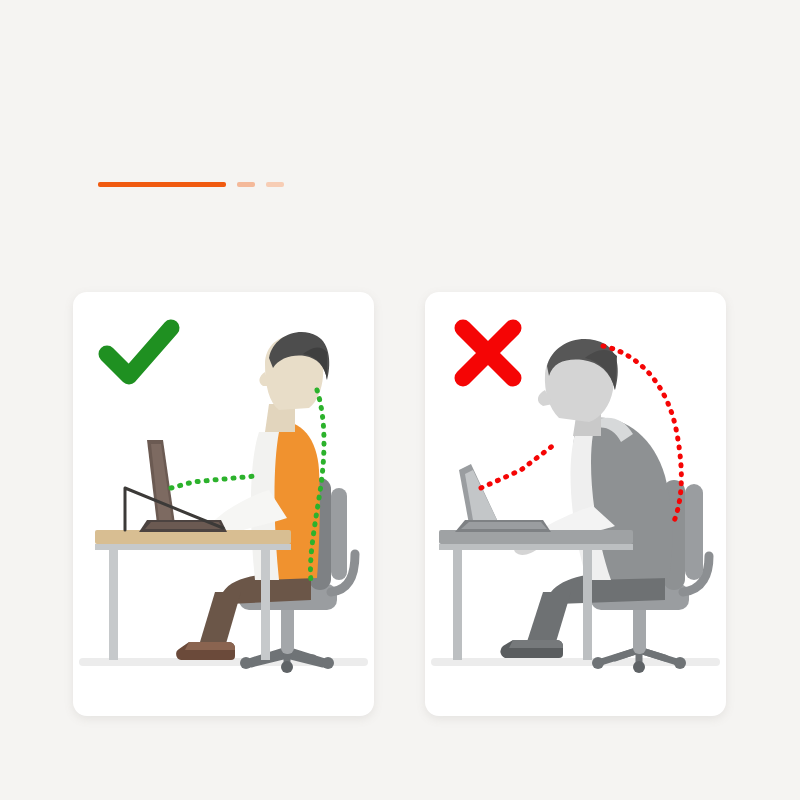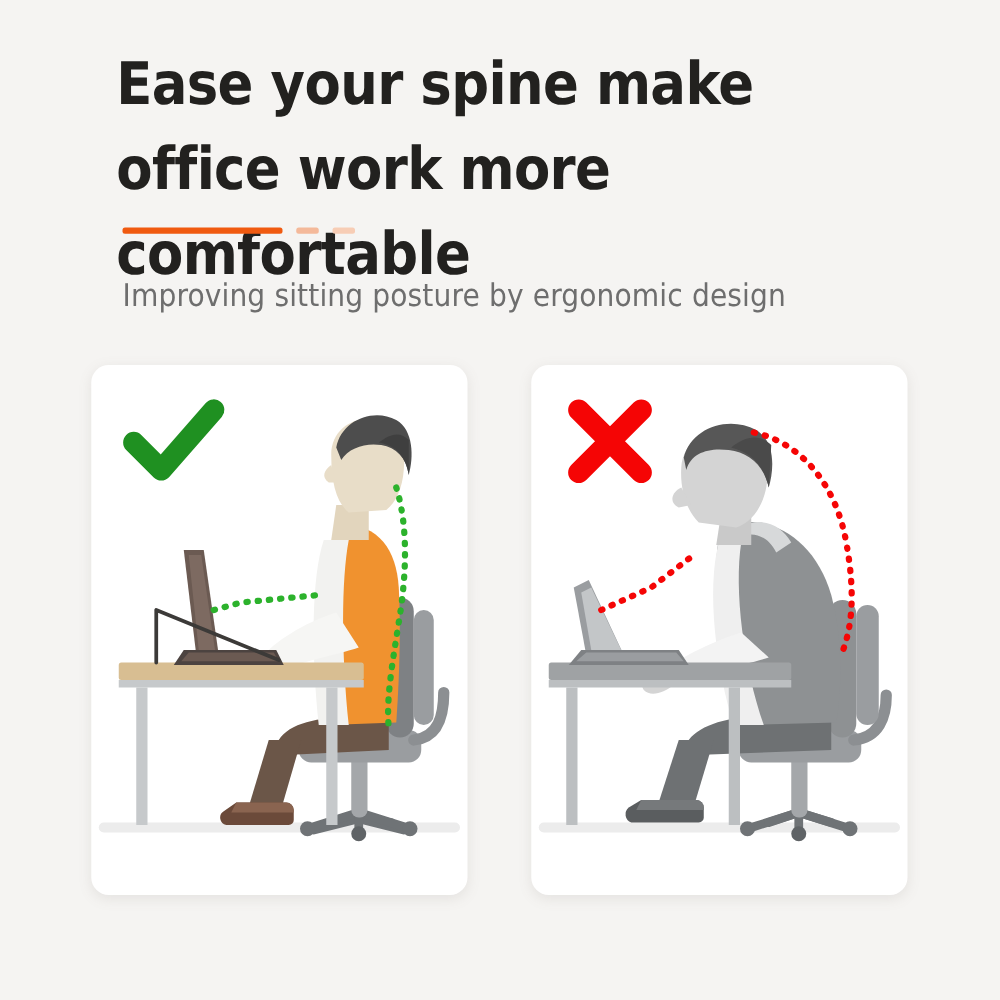--- a/index.html
+++ b/index.html
@@ -44,30 +44,27 @@
   }
   .card.left{left:73px;}
   .card.right{left:425px;}
   .card svg{display:block;width:100%;height:100%;}
 </style>
 </head>
 <body>
 
 <div class="page">
 
-  <div class="headline">Ease your spine make
-office work more comfortable</div>
 
   <div class="divider">
     <span class="dash d0"></span>
     <span class="dash d1"></span>
     <span class="dash d2"></span>
   </div>
 
-  <div class="subtitle">Improving sitting posture by ergonomic design</div>
 
   <div class="card left">
     <svg viewBox="0 0 301 424" xmlns="http://www.w3.org/2000/svg">
 
       <rect x="6" y="366" width="289" height="8" rx="4" fill="#ececec"></rect>
 
       <g>
         <path d="M34 62 L56 84 L98 36" fill="none" stroke="#1f9021" stroke-width="17" stroke-linecap="round" stroke-linejoin="round"></path>
       </g>
 

